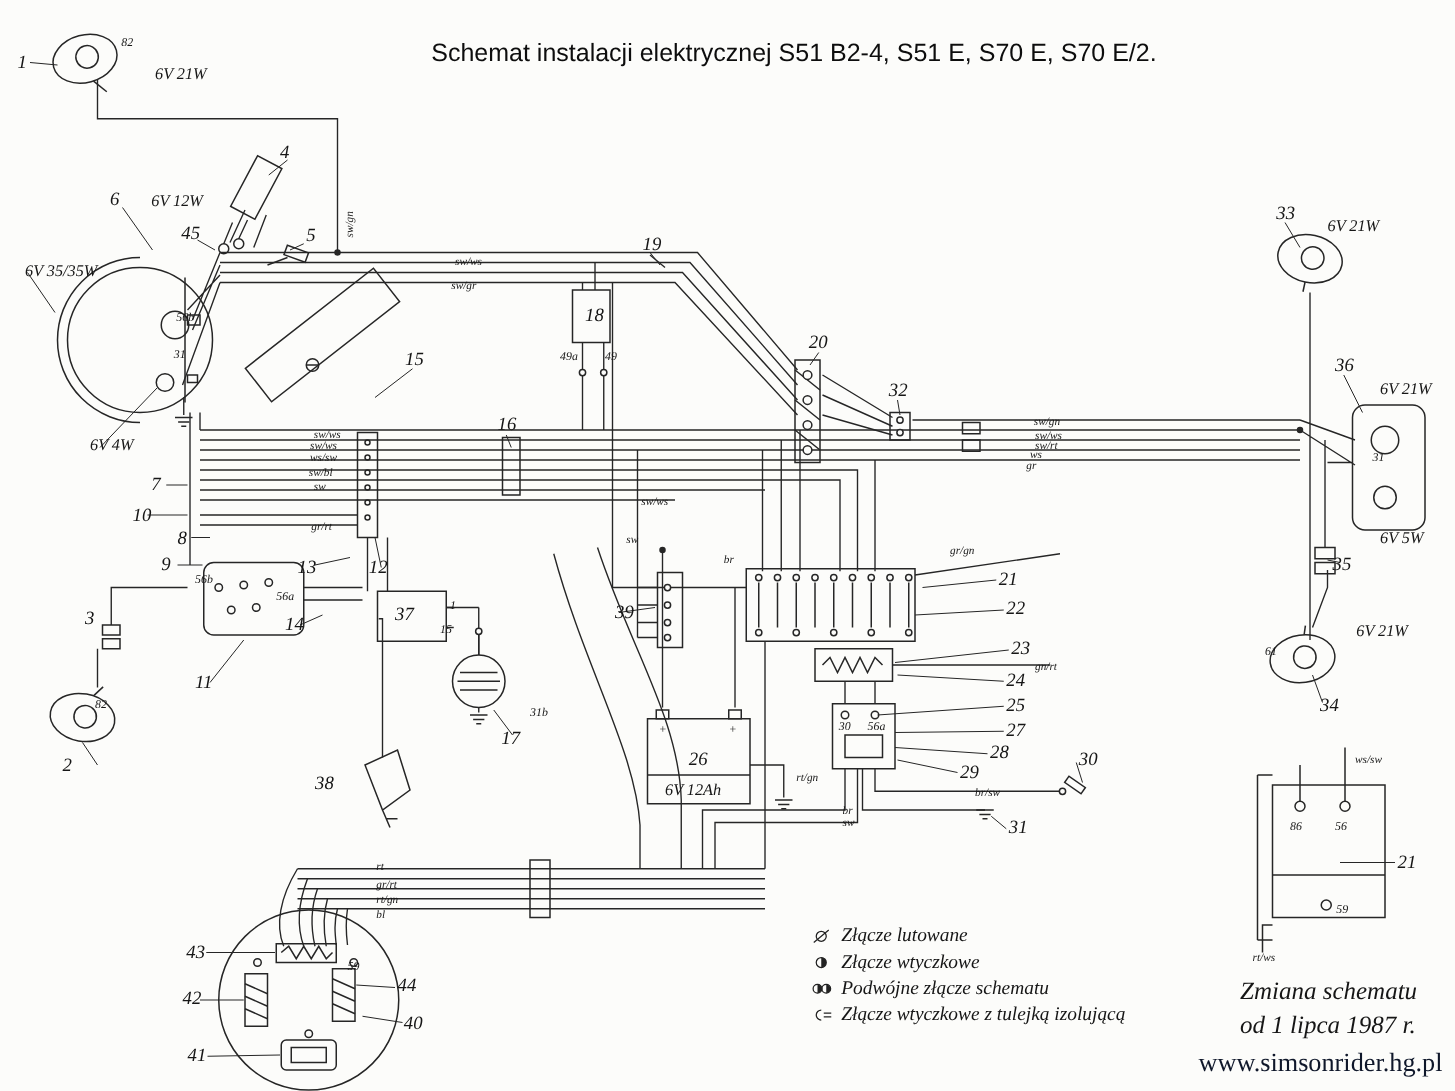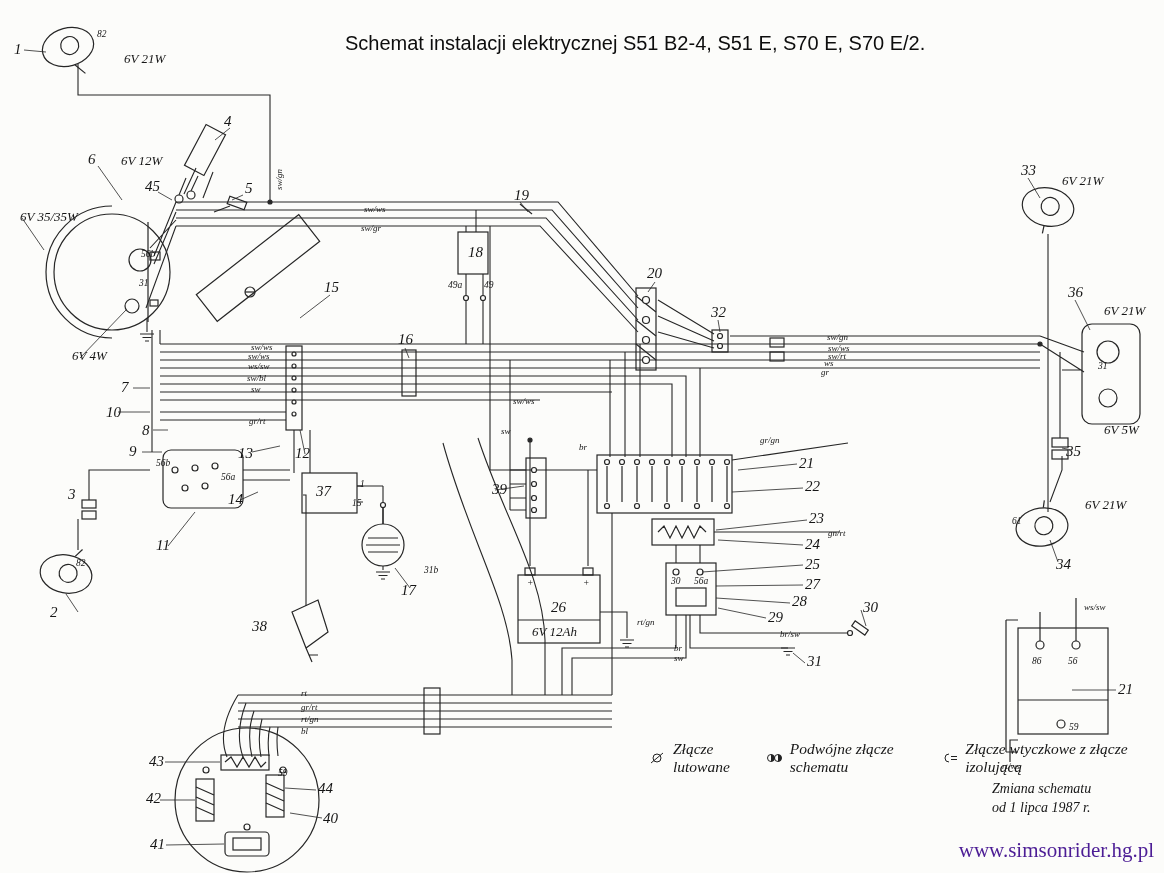--- a/index.html
+++ b/index.html
@@ -1,25 +1,25 @@
 <!DOCTYPE html>
 <html><head>
 <meta charset="utf-8">
 <style>
   html,body{margin:0;padding:0;background:#e8e8e8;}
   .stage{position:relative;width:1164px;height:873px;background:#fcfcfa;overflow:hidden;
          font-family:"Liberation Serif",serif;color:#161616;}
   .title{position:absolute;left:333px;top:32px;font-family:"Liberation Sans",sans-serif;
          font-size:20px;color:#0d0d0d;margin-left:12px;}
-  .website{position:absolute;right:10px;bottom:10px;font-size:21px;color:#4c1d95;text-align:center;}
-  .legend{position:absolute;left:648px;top:740px;display:flex;flex-direction:row;gap:3px;
+  .website{position:absolute;right:10px;bottom:10px;font-size:21px;color:#0f172a;text-align:center;}
+  .legend{position:absolute;left:648px;top:740px;display:flex;flex-direction:column;gap:3px;
           font-style:italic;font-size:15.5px;}
   .legend-item{display:flex;align-items:center;gap:7px;}
   .legend-item svg{flex:0 0 auto;}
-  .note{position:absolute;left:992px;top:780px;font-style:italic;font-size:14px;line-height:1.35;}
+  .note{position:absolute;left:992px;top:780px;font-style:italic;font-size:20px;line-height:1.35;}
   svg.diagram{position:absolute;left:0;top:0;}
   svg text{fill:#161616;}
   .num{font:italic 15px "Liberation Serif",serif;}
   .rating{font:italic 13px "Liberation Serif",serif;}
   .term{font:italic 9.5px "Liberation Serif",serif;}
   .wire{font:italic 9px "Liberation Serif",serif;}
 </style>
 </head>
 <body>
 
@@ -416,34 +416,41 @@
   <div class="legend">
     <div class="legend-item">
       <svg width="18" height="14">
         <circle cx="9" cy="7" r="4" fill="none" stroke="#222"></circle>
         <line x1="3" y1="12" x2="15" y2="2" stroke="#222"></line>
       </svg>
       <span>Złącze lutowane</span>
     </div>
     <div class="legend-item">
       <svg width="18" height="14">
+        <circle cx="9" cy="7" r="4" fill="none" stroke="#222"></circle>
+        <path d="M9,3 a4,4 0 0 1 0,8 z" fill="#222"></path>
+      </svg>
+      <span>Złącze wtyczkowe</span>
+    </div>
+    <div class="legend-item">
+      <svg width="18" height="14">
         <circle cx="6" cy="7" r="3.5" fill="none" stroke="#222"></circle>
         <path d="M6,3.5 a3.5,3.5 0 0 1 0,7 z" fill="#222"></path>
         <circle cx="13" cy="7" r="3.5" fill="none" stroke="#222"></circle>
         <path d="M13,3.5 a3.5,3.5 0 0 1 0,7 z" fill="#222"></path>
       </svg>
       <span>Podwójne złącze schematu</span>
     </div>
     <div class="legend-item">
       <svg width="18" height="14">
         <path d="M9,3 a4,4 0 1 0 0,8" fill="none" stroke="#222"></path>
         <line x1="11" y1="5.5" x2="17" y2="5.5" stroke="#222"></line>
         <line x1="11" y1="8.5" x2="17" y2="8.5" stroke="#222"></line>
       </svg>
-      <span>Złącze wtyczkowe z złącze izolującą</span>
+      <span>Złącze wtyczkowe z tulejką izolującą</span>
     </div>
   </div>
 
   <div class="note">
     <div>Zmiana schematu</div>
     <div>od 1 lipca 1987 r.</div>
   </div>
 
   <div class="website">www.simsonrider.hg.pl</div>
 </div>

